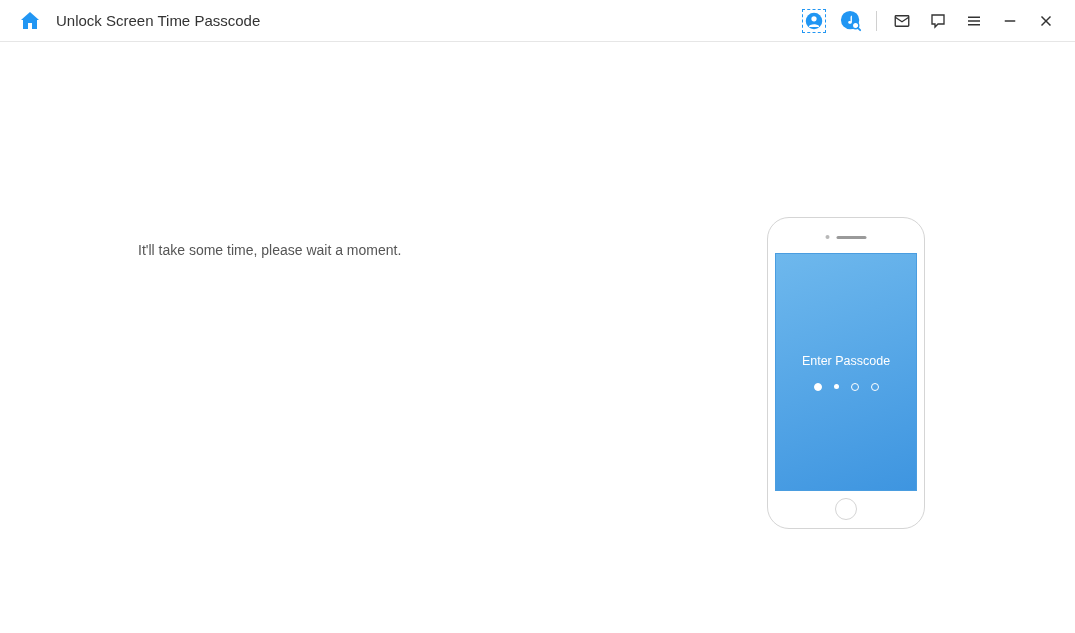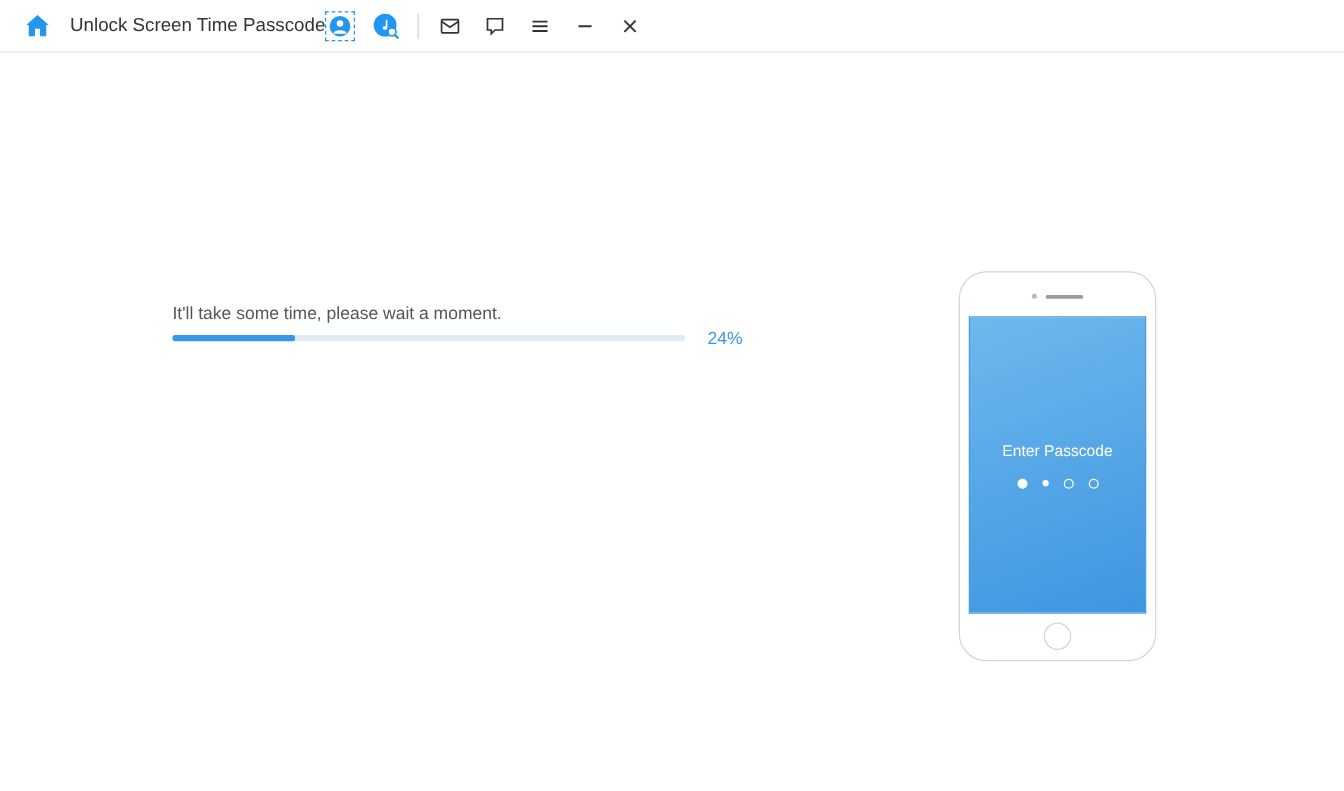--- a/index.html
+++ b/index.html
@@ -10,20 +10,21 @@
     body {
       font-family: -apple-system, BlinkMacSystemFont, "Segoe UI", Arial, sans-serif;
       background: #fff;
       width: 1075px;
       height: 633px;
       overflow: hidden;
     }
     .header {
       display: flex;
       align-items: center;
+      justify-content: space-between;
       height: 42px;
       border-bottom: 1px solid #e6e6e6;
       padding: 0 18px;
     }
     .header-left {
       display: flex;
       align-items: center;
       gap: 14px;
     }
     .home-icon {
@@ -84,21 +85,21 @@
     .description {
       font-size: 14px;
       color: #555;
       line-height: 1.5;
       margin-bottom: 34px;
       max-width: 450px;
     }
     .wait-text {
       font-size: 14px;
       color: #555;
-      margin-bottom: 4px;
+      margin-bottom: 18px;
     }
     .progress-row {
       display: flex;
       align-items: center;
       gap: 18px;
     }
     .progress-bar {
       width: 410px;
       height: 5px;
       background: #e0ecf5;
@@ -252,26 +253,20 @@
         <line x1="6" y1="6" x2="18" y2="18" stroke="#333" stroke-width="2"></line>
         <line x1="18" y1="6" x2="6" y2="18" stroke="#333" stroke-width="2"></line>
       </svg>
     </div>
   </div>
 </div>
 
 <div class="content">
   <div class="left-content">
     <p class="wait-text">It'll take some time, please wait a moment.</p>
-    <div class="progress-row">
-      <div class="progress-bar">
-        <div class="progress-fill" id="progress-fill" style="width: 24%;"></div>
-      </div>
-      <span class="progress-percent">24%</span>
-    </div>
   </div>
   <div class="right-content">
     <div class="phone">
       <div class="phone-speaker">
         <div class="phone-dot"></div>
         <div class="phone-slit"></div>
       </div>
       <div class="phone-screen">
         <div class="passcode-label">Enter Passcode</div>
         <div class="passcode-dots">

